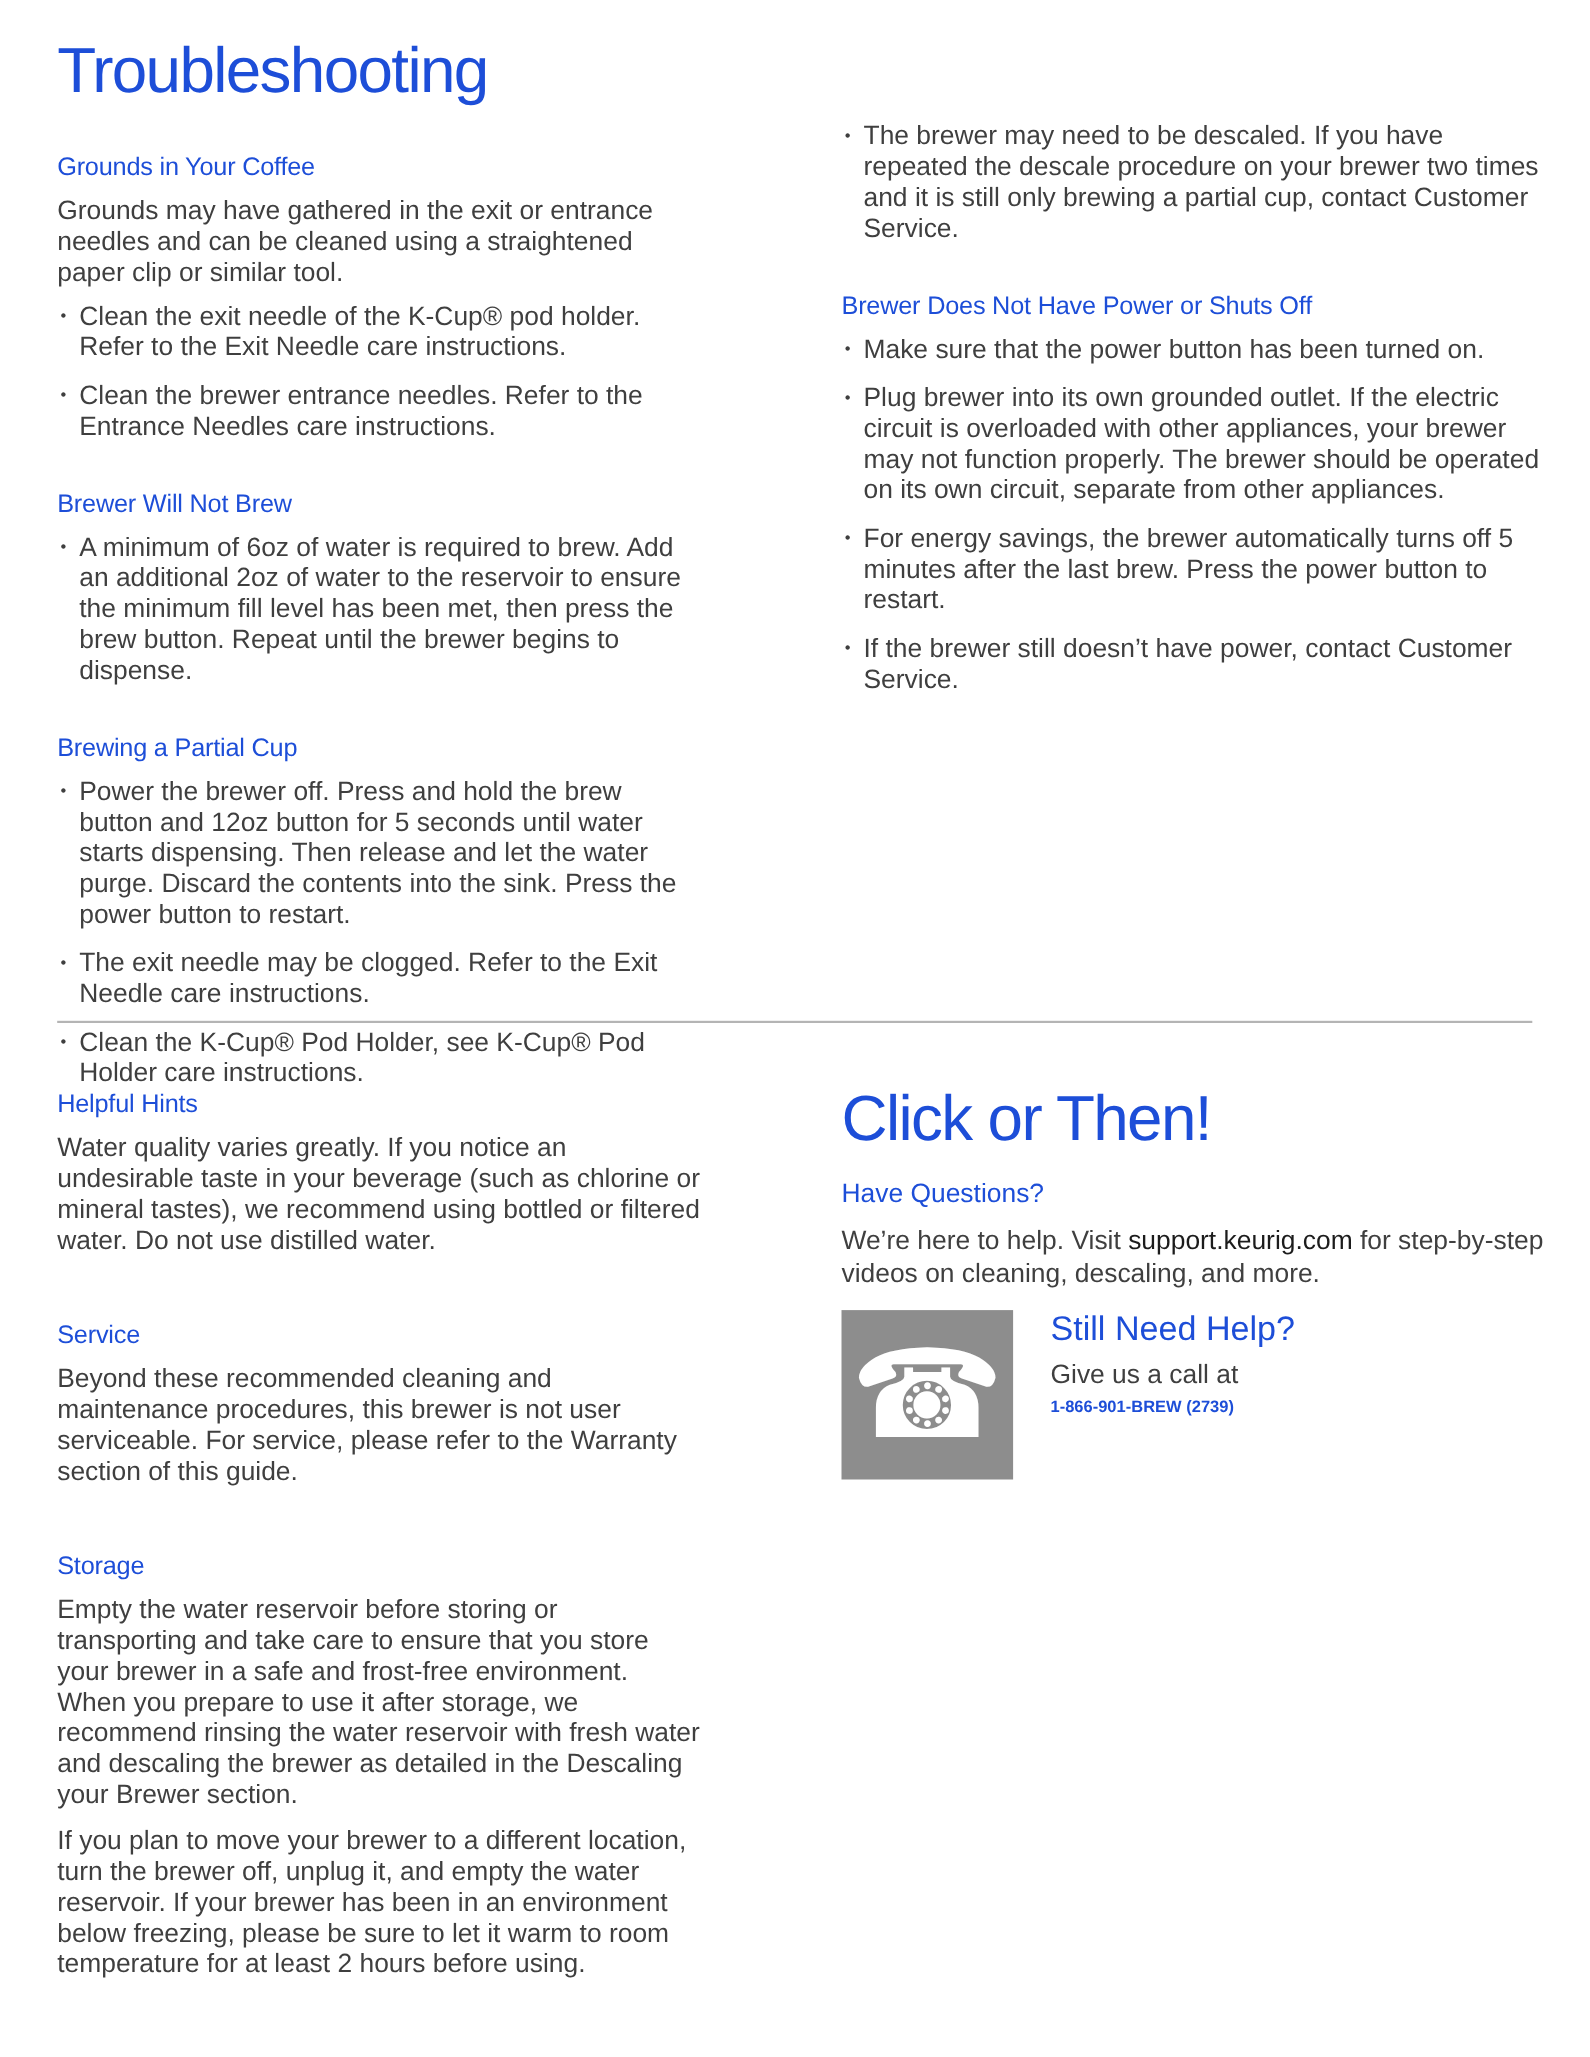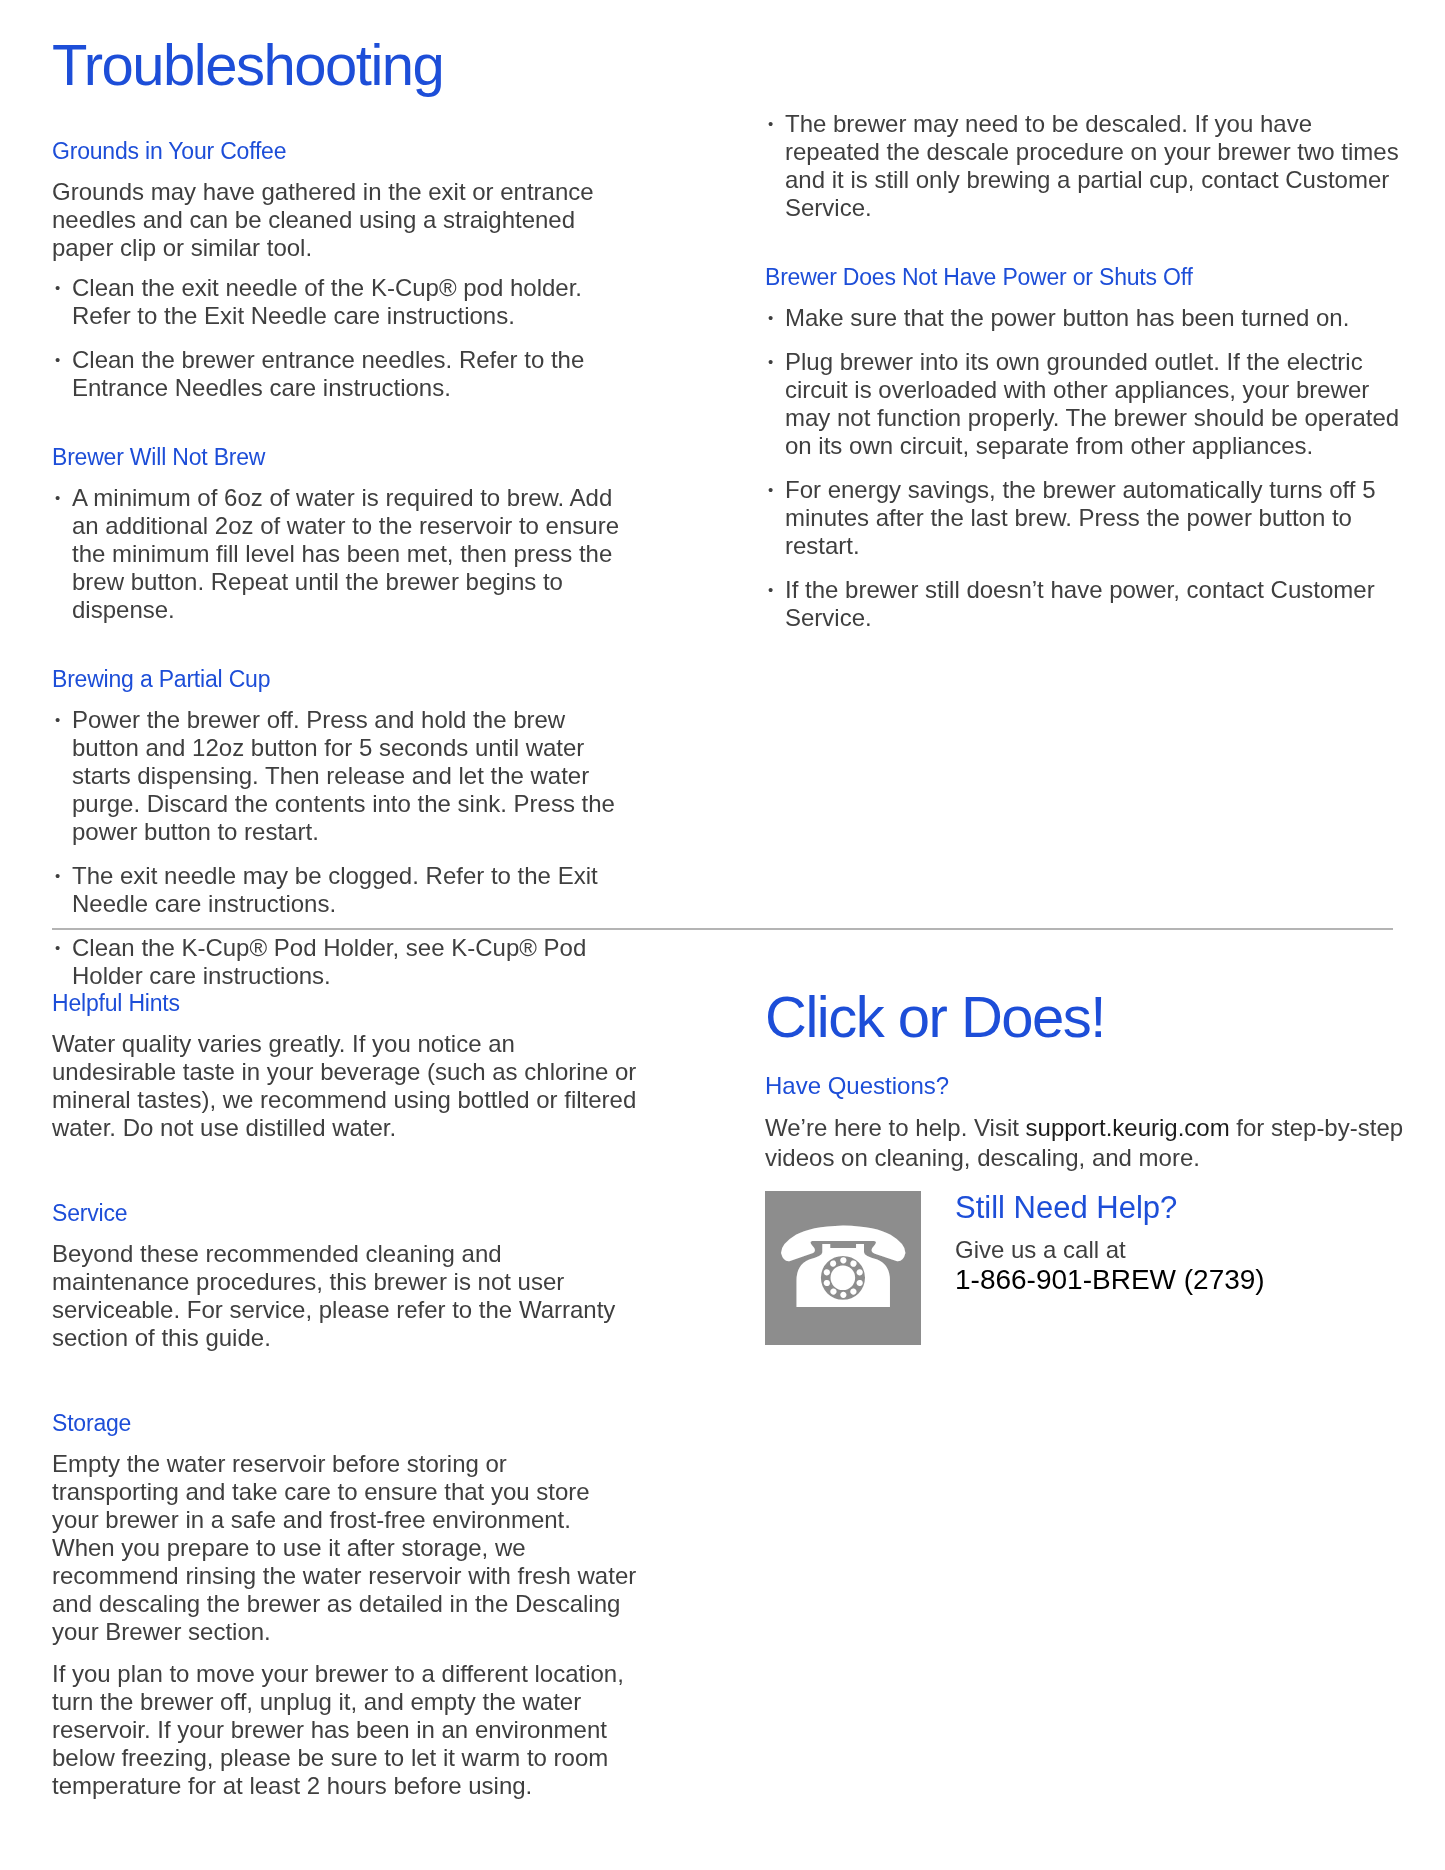--- a/index.html
+++ b/index.html
@@ -56,21 +56,21 @@
     display:flex;align-items:center;justify-content:center;
     flex:0 0 auto;
   }
   .phone-glyph{
     font-family:"DejaVu Sans", sans-serif;
     font-size:112px;line-height:1;color:#ffffff;
   }
   .phone-text{margin-left:34px;padding-top:2px;}
   .phone-text h3{font-size:31px;line-height:30px;}
   .call-line{margin-top:12px;line-height:30px;}
-  .phone-number{font-weight:normal;color:#000000;font-size:28px;line-height:30px;}
+  .phone-number{font-weight:bold;color:#1d4ed8;font-size:15px;line-height:30px;}
 </style>
 </head>
 <body>
 
 <div class="page">
 
   <div class="col col-tl">
     <h1 class="page-title">Troubleshooting</h1>
 
     <section class="sec">
@@ -129,21 +129,21 @@
     </section>
 
     <section class="sec">
       <h2>Storage</h2>
       <p>Empty the water reservoir before storing or transporting and take care to ensure that you store your brewer in a safe and frost-free environment. When you prepare to use it after storage, we recommend rinsing the water reservoir with fresh water and descaling the brewer as detailed in the Descaling your Brewer section.</p>
       <p>If you plan to move your brewer to a different location, turn the brewer off, unplug it, and empty the water reservoir. If your brewer has been in an environment below freezing, please be sure to let it warm to room temperature for at least 2 hours before using.</p>
     </section>
   </div>
 
   <div class="col col-br">
-    <h1 class="cc-title">Click or Does!</h1>
+    <h1 class="cc-title">Click or Then!</h1>
     <h3 class="cc-sub">Have Questions?</h3>
     <p class="support-p"><span>We’re here to help. Visit </span><strong class="support-link">support.keurig.com</strong><span> for step-by-step videos on cleaning, descaling, and more.</span></p>
 
     <div class="phone-row">
       <div class="phone-box">
         <span class="phone-glyph">☎</span>
       </div>
       <div class="phone-text">
         <h3>Still Need Help?</h3>
         <p class="call-line">Give us a call at</p>

